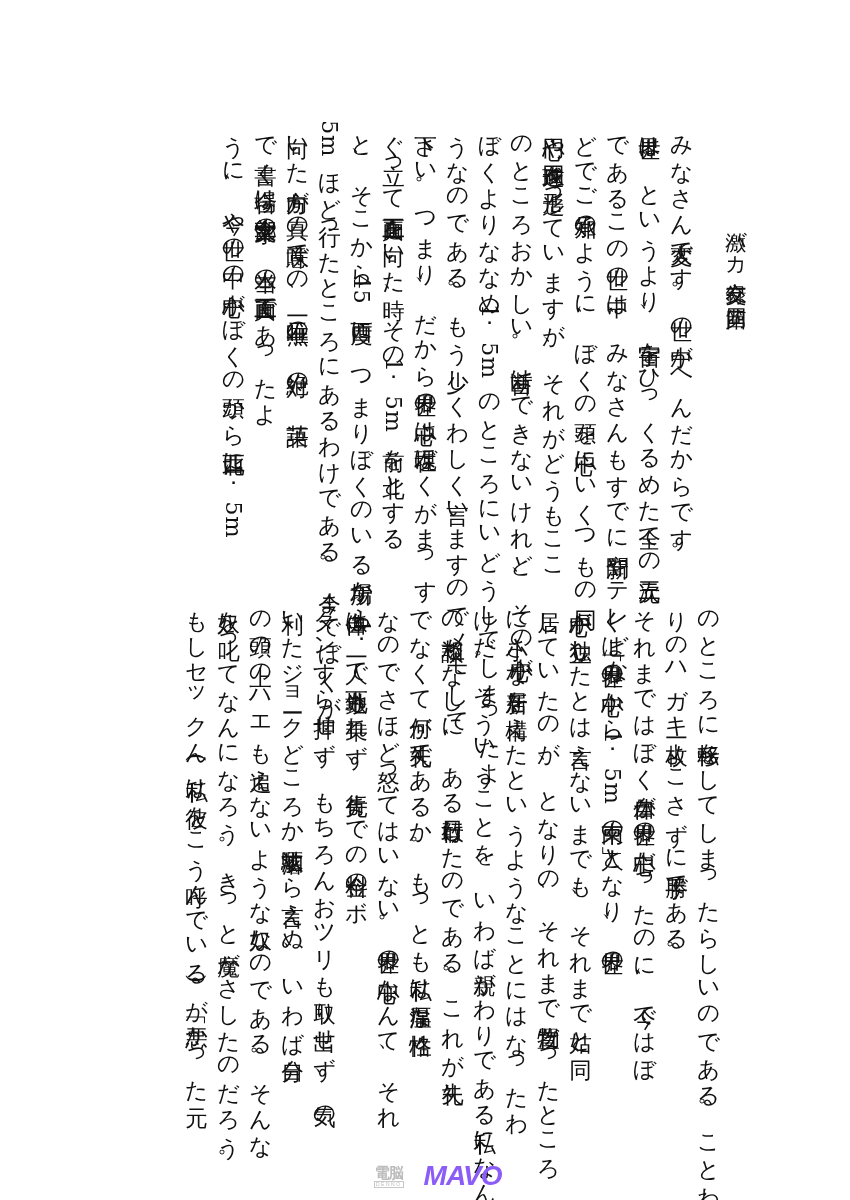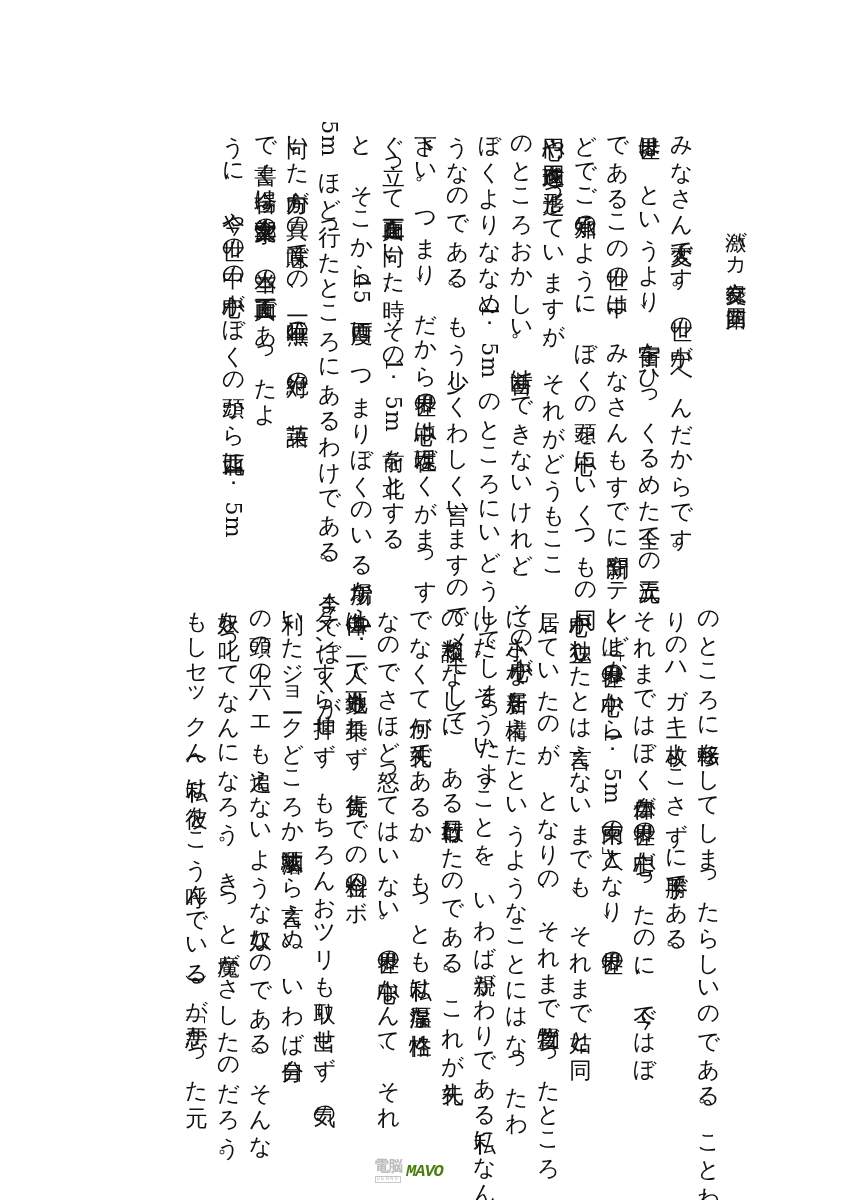--- a/index.html
+++ b/index.html
@@ -49,23 +49,23 @@
       font-size: 21px;
       letter-spacing: 1px;
       margin-left: 22px;
     }
     .logo {
       position: absolute;
       left: 374px;
       top: 1160px;
       display: flex;
       align-items: center;
-      gap: 4px;
+      gap: 20px;
       color: #c2c2c2;
-      font-family: Liberation Mono, monospace;
+      font-family: Liberation Sans, sans-serif;
       user-select: none;
     }
     .logo-kanji {
       display: flex;
       flex-direction: column;
       align-items: center;
       line-height: 1;
     }
     .logo-kanji-top {
       font-size: 15px;
@@ -75,25 +75,25 @@
     }
     .logo-kanji-sub {
       font-size: 5px;
       letter-spacing: 1.5px;
       border: 1px solid #c8c8c8;
       padding: 0 1px;
       margin-top: 1px;
       color: #bdbdbd;
     }
     .logo-word {
-      font-size: 17px;
+      font-size: 28px;
       font-weight: bold;
       font-style: italic;
       letter-spacing: -1px;
-      color: #4d7c0f;
+      color: #8b5cf6;
     }
   </style>
 </head>
 <body>
 
 <div class="page">
 
   <div class="block block-upper">
     <span class="line title-line">激バカ交友録　第四回</span>
     <span class="line">みなさん大変です。世の中がへんだからです。</span>

